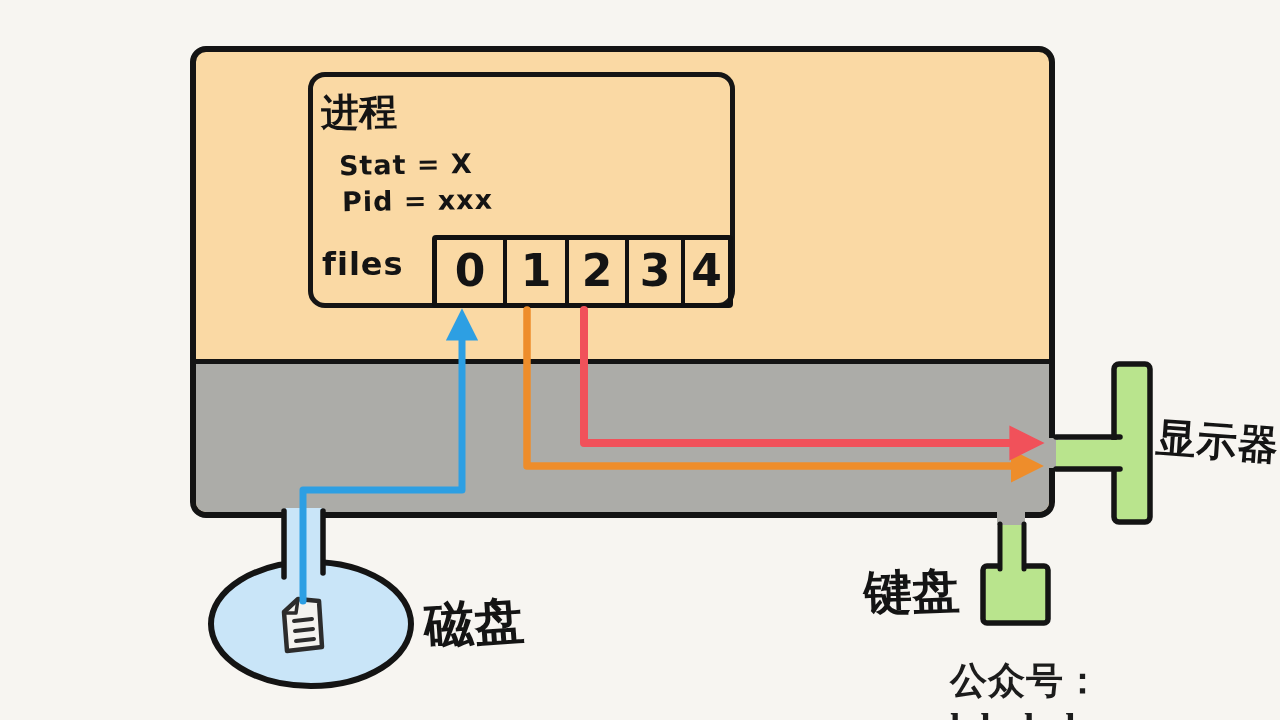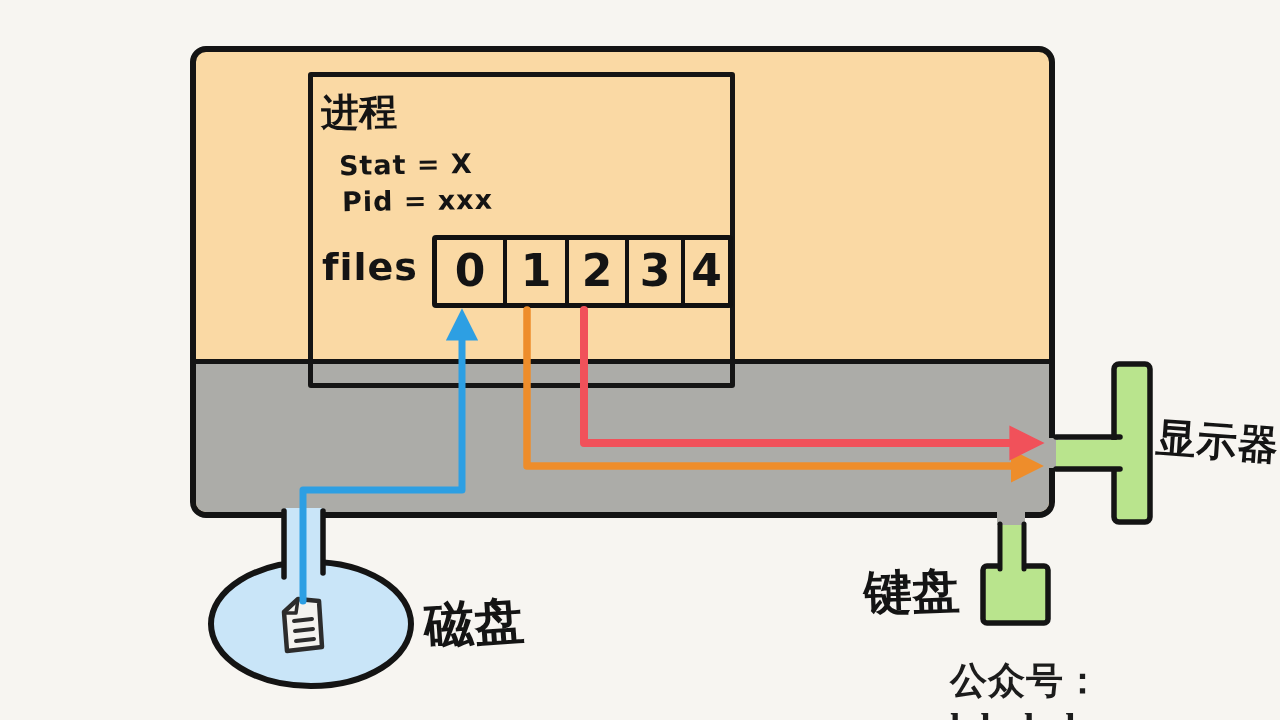--- a/index.html
+++ b/index.html
@@ -29,24 +29,24 @@
     left:0;right:0;bottom:0;
     height:153px;
     box-sizing:border-box;
     background:#ACACA8;
     border-top:5px solid #141414;
   }
   
   .process-box{
     position:absolute;
     left:308px;top:72px;
-    width:427px;height:316px;
+    width:427px;height:236px;
     box-sizing:border-box;
     border:5px solid #151515;
-    border-radius:3px;
+    border-radius:17px;
   }
   .hand{ color:#141414; }
   .process-title{
     position:absolute;left:8px;top:10px;
     font-size:38px;font-weight:700;
     transform:rotate(-1deg);
   }
   .stat-line{
     position:absolute;left:26px;top:72px;
     font-size:27px;font-weight:600;
@@ -54,21 +54,21 @@
     transform:rotate(-1deg);
   }
   .pid-line{
     position:absolute;left:29px;top:108px;
     font-size:27px;font-weight:600;
     letter-spacing:1px;
     transform:rotate(-1deg);
   }
   .files-label{
     position:absolute;left:9px;top:168px;
-    font-size:38px;font-weight:600;
+    font-size:32px;font-weight:600;
     letter-spacing:1px;
   }
   .fd-array{
     position:absolute;left:119px;top:158px;
     display:flex;
     box-sizing:border-box;
     height:73px;
     border:5px solid #111;
     border-radius:4px;
     background:transparent;

